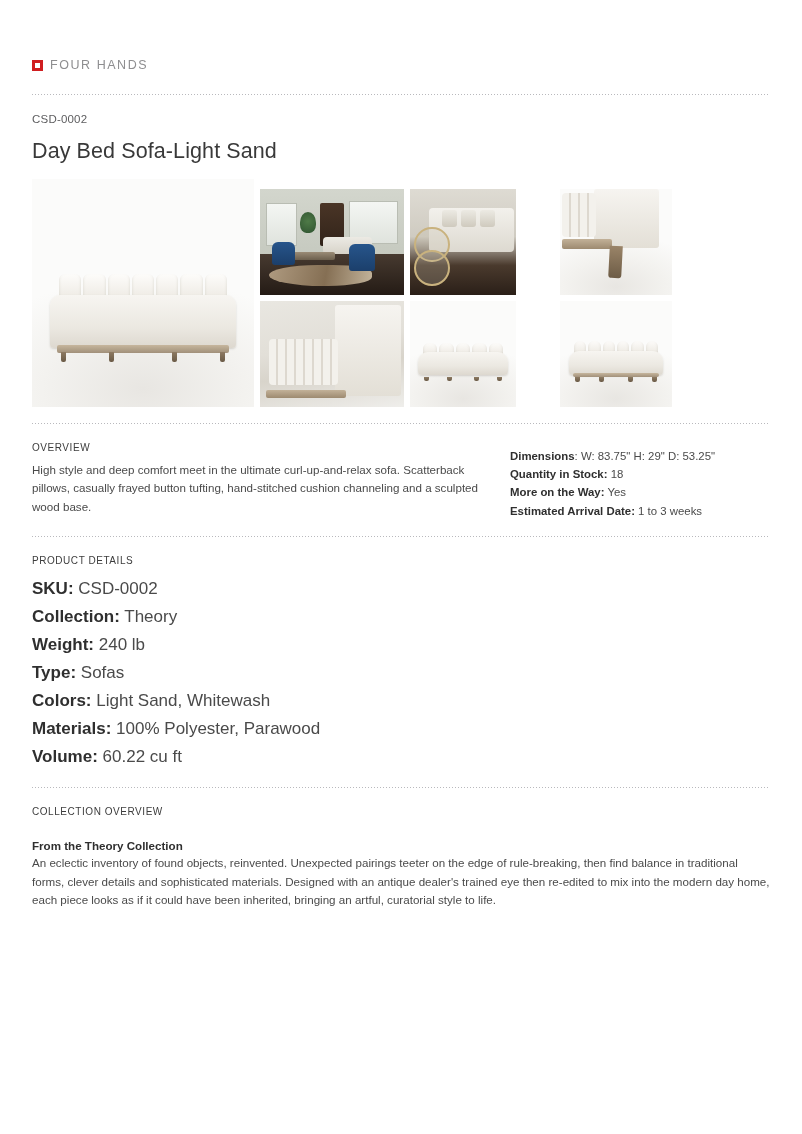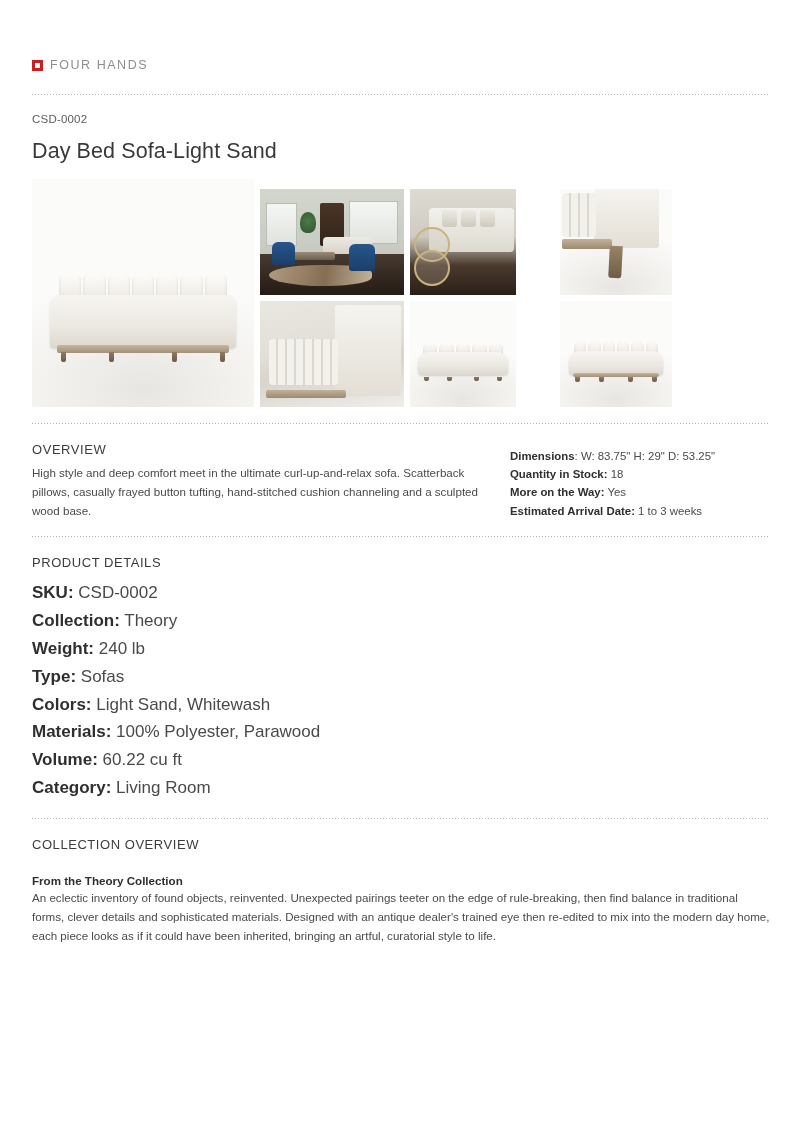--- a/index.html
+++ b/index.html
@@ -269,21 +269,21 @@
     border: 2px solid #c9b27e;
     border-radius: 50%;
     background: rgba(200,190,170,.25);
   }
 
   
   .section { padding-top: 18px; }
   .rule-sec { margin-top: 16px; }
 
   .sec-head {
-    font-size: 13px;
+    font-size: 10px;
     color: #3c3c3c;
     font-weight: 400;
     letter-spacing: 0.55px;
     line-height: 1.2;
   }
 
   .overview-row {
     display: flex;
     align-items: flex-start;
   }
@@ -517,24 +517,20 @@
         <span>Light Sand, Whitewash</span>
       </div>
       <div class="detail-line">
         <b>Materials:</b>
         <span>100% Polyester, Parawood</span>
       </div>
       <div class="detail-line">
         <b>Volume:</b>
         <span>60.22 cu ft</span>
       </div>
-      <div class="detail-line">
-        <b>Category:</b>
-        <span>Living Room</span>
-      </div>
     </div>
   </div>
 
   <div class="rule rule-sec"></div>
 
   <div class="section">
     <div class="sec-head">COLLECTION OVERVIEW</div>
     <div class="coll-sub">From the Theory Collection</div>
     <div class="coll-body">An eclectic inventory of found objects, reinvented. Unexpected pairings teeter on the edge of rule-breaking, then find balance in traditional forms, clever details and sophisticated materials. Designed with an antique dealer's trained eye then re-edited to mix into the modern day home, each piece looks as if it could have been inherited, bringing an artful, curatorial style to life.</div>
   </div>

